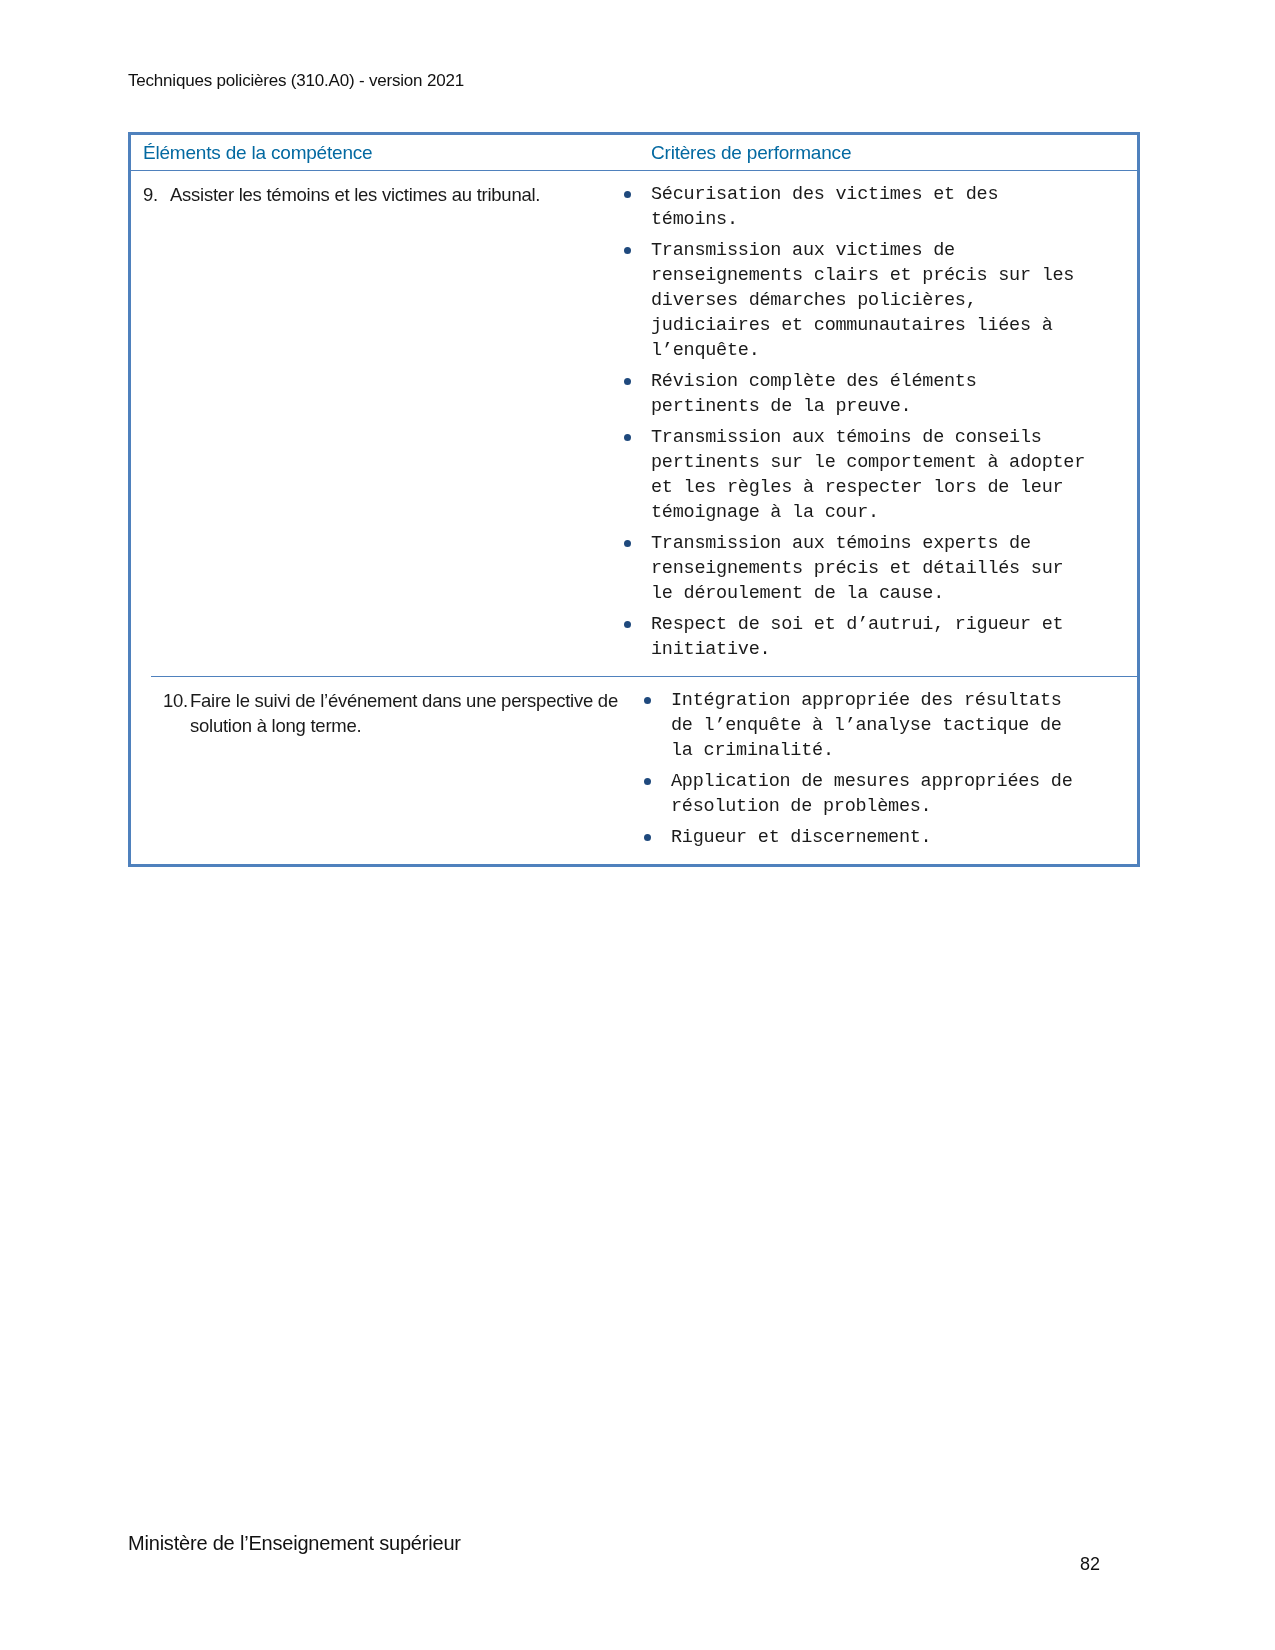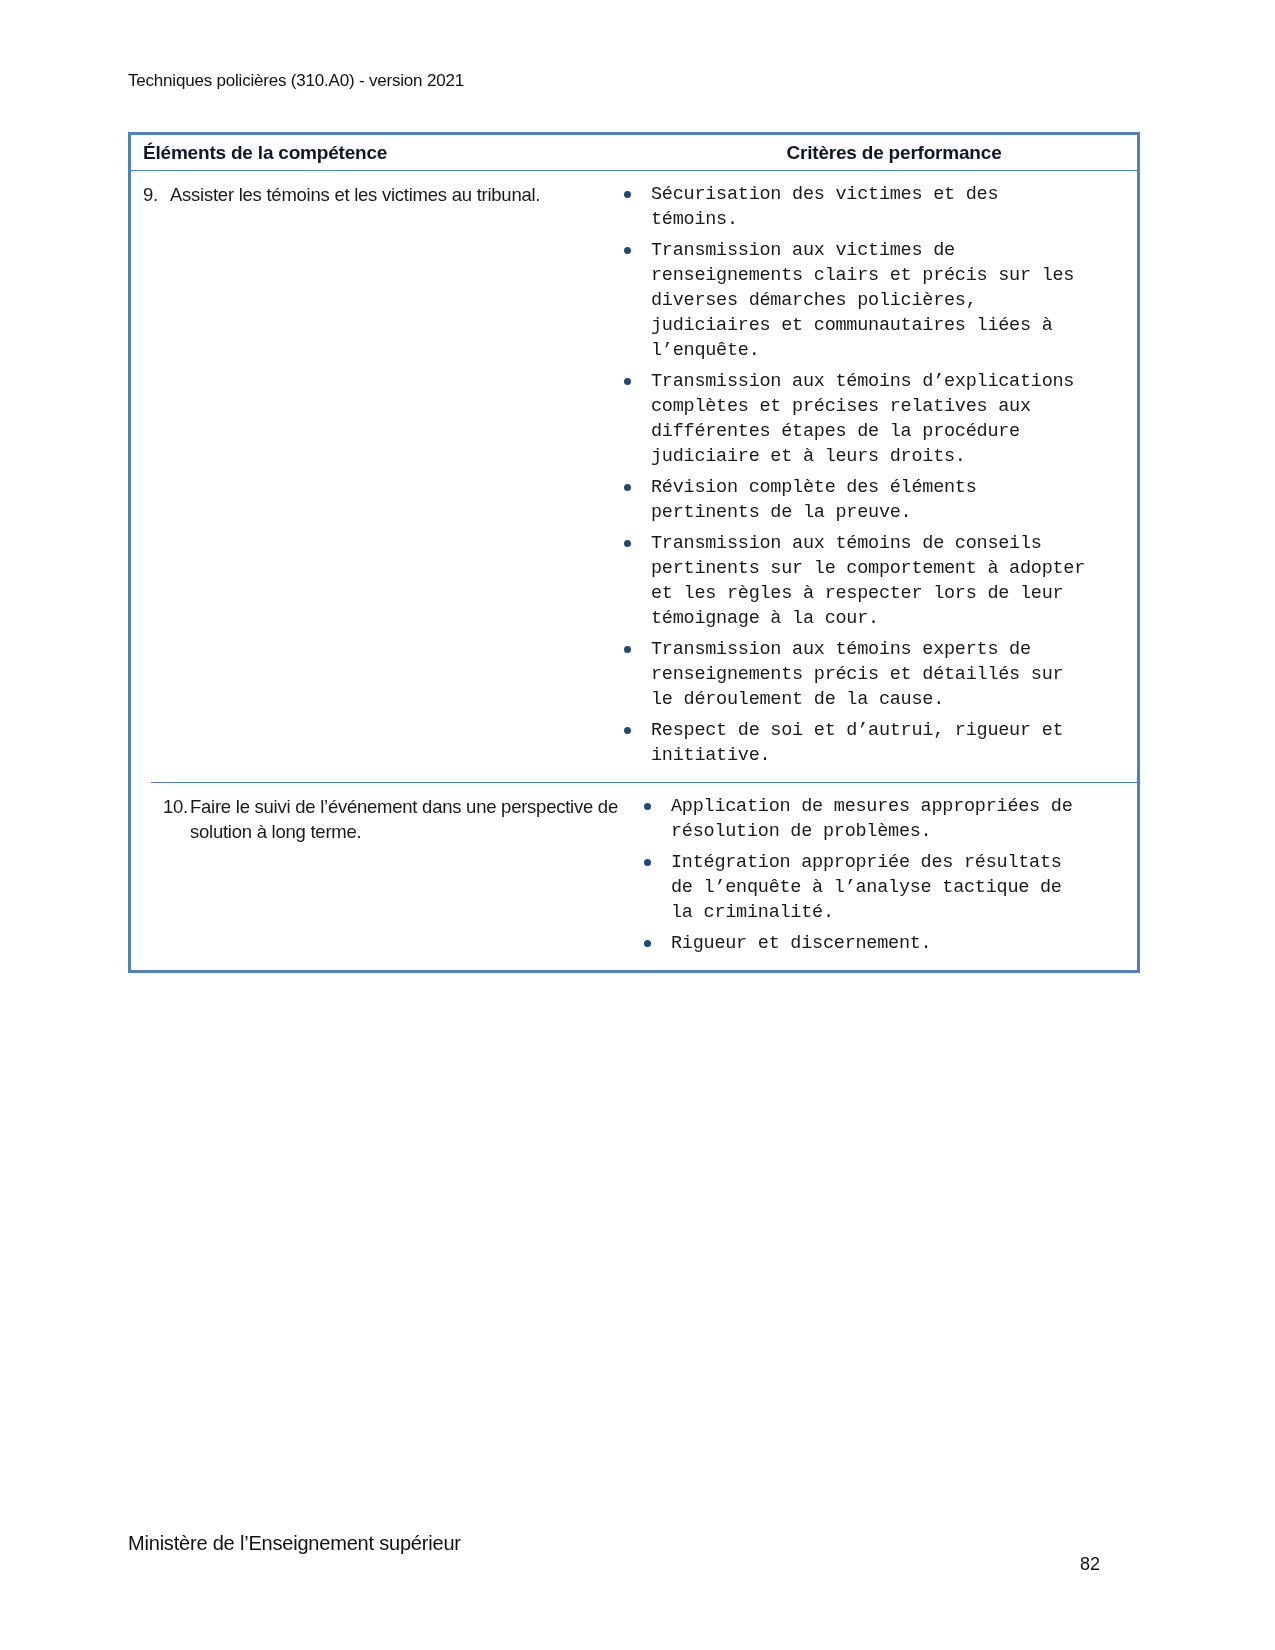--- a/index.html
+++ b/index.html
@@ -31,29 +31,29 @@
     width: 1006px;
     border: 3px solid var(--border-color, #4F81BD);
     background: #ffffff;
   }
   .table-header-row {
     display: grid;
     grid-template-columns: 490px 1fr;
     border-bottom: 1px solid var(--border-color, #4F81BD);
   }
   .th {
-    font-weight: bold;
+    font-weight: normal;
     font-size: 19px;
     letter-spacing: -0.2px;
     padding-top: 7px;
     padding-bottom: 6px;
-    color: #0f172a;
+    color: #0369a1;
   }
   .th-elements { padding-left: 12px; }
-  .th-criteria { padding-left: 30px; text-align: center; }
+  .th-criteria { padding-left: 30px; }
   .table-row {
     display: grid;
     grid-template-columns: 490px 1fr;
   }
   .table-row + .table-row {
     border-top: 1px solid var(--border-color, #4F81BD);
     margin-left: 20px;
   }
   .cell {
     font-size: 18.5px;
@@ -130,36 +130,35 @@
     </div>
     <div>
         <div class="table-row">
           <div class="cell element-cell">
             <div class="element-text"><span class="element-number">9.</span>Assister les témoins et les victimes au tribunal.</div>
           </div>
           <div class="cell criteria-cell">
             <ul class="criteria-list">
               <li class="criterion-item"><span class="bullet-dot"></span><span>Sécurisation des victimes et des témoins.</span></li>
               <li class="criterion-item"><span class="bullet-dot"></span><span>Transmission aux victimes de renseignements clairs et précis sur les diverses démarches policières, judiciaires et communautaires liées à l’enquête.</span></li>
-              <li class="criterion-item"><span class="bullet-dot"></span><span>Transmission aux témoins d’explications complètes et précises relatives aux différentes étapes de la procédure judiciaire et à leurs droits.</span></li>
               <li class="criterion-item"><span class="bullet-dot"></span><span>Révision complète des éléments pertinents de la preuve.</span></li>
               <li class="criterion-item"><span class="bullet-dot"></span><span>Transmission aux témoins de conseils pertinents sur le comportement à adopter et les règles à respecter lors de leur témoignage à la cour.</span></li>
               <li class="criterion-item"><span class="bullet-dot"></span><span>Transmission aux témoins experts de renseignements précis et détaillés sur le déroulement de la cause.</span></li>
               <li class="criterion-item"><span class="bullet-dot"></span><span>Respect de soi et d’autrui, rigueur et initiative.</span></li>
             </ul>
           </div>
         </div>
         <div class="table-row">
           <div class="cell element-cell">
             <div class="element-text"><span class="element-number">10.</span>Faire le suivi de l’événement dans une perspective de solution à long terme.</div>
           </div>
           <div class="cell criteria-cell">
             <ul class="criteria-list">
+              <li class="criterion-item"><span class="bullet-dot"></span><span>Intégration appropriée des résultats de l’enquête à l’analyse tactique de la criminalité.</span></li>
               <li class="criterion-item"><span class="bullet-dot"></span><span>Application de mesures appropriées de résolution de problèmes.</span></li>
-              <li class="criterion-item"><span class="bullet-dot"></span><span>Intégration appropriée des résultats de l’enquête à l’analyse tactique de la criminalité.</span></li>
               <li class="criterion-item"><span class="bullet-dot"></span><span>Rigueur et discernement.</span></li>
             </ul>
           </div>
         </div>
       </div>
   </div>
 
   <div class="doc-footer-note">Ministère de l’Enseignement supérieur</div>
 
   <div class="page-number">82</div>

